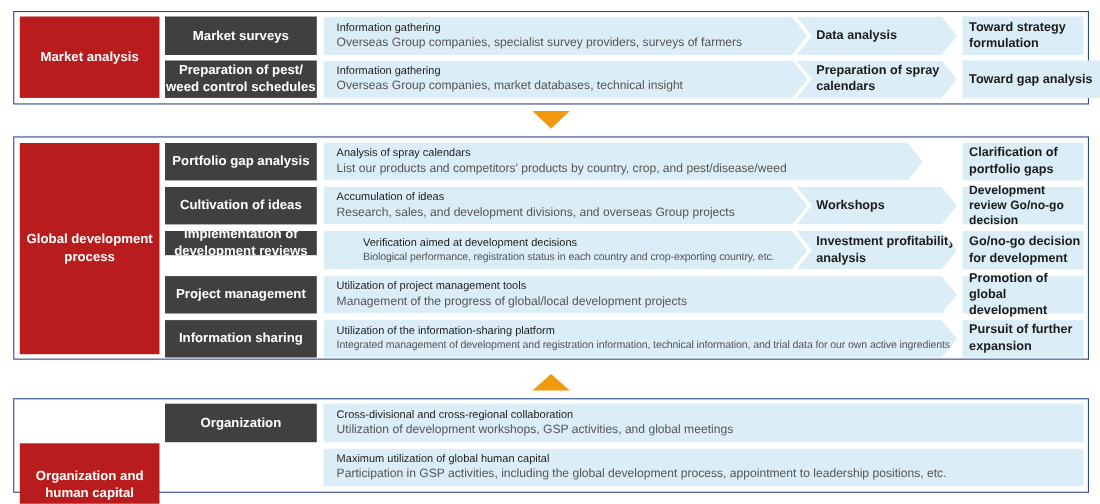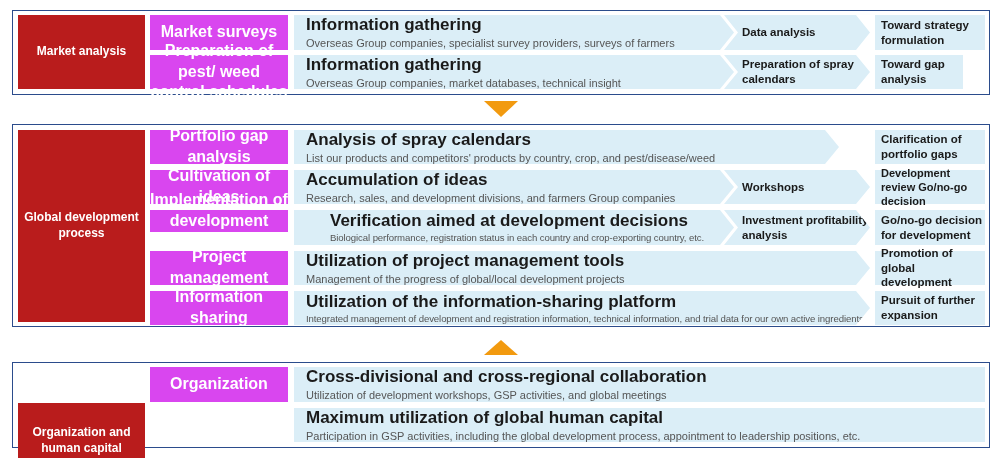--- a/index.html
+++ b/index.html
@@ -1,24 +1,24 @@
 <!DOCTYPE html>
 <html><head>
 <meta charset="utf-8">
 <style>
   * { box-sizing: border-box; margin: 0; padding: 0; }
   body { width: 1000px; height: 458px; background: #ffffff; font-family: "Liberation Sans", "DejaVu Sans", sans-serif; position: relative; overflow: hidden; }
   .section { position: absolute; left: 12px; width: 978px; border: 1.5px solid #2b4c8c; background: #fff; }
   .cat { position: absolute; left: 5px; width: 127px; background: #b91c1c; color: #fff; font-weight: bold; font-size: 12px; display: flex; align-items: center; justify-content: center; text-align: center; line-height: 1.3; }
-  .sub { position: absolute; left: 137px; width: 138px; background: #d946ef; color: #fff; font-weight: bold; font-size: 16px; display: flex; align-items: center; justify-content: center; text-align: center; line-height: 1.3; }
+  .sub { position: absolute; left: 137px; width: 138px; background: #404040; color: #fff; font-weight: bold; font-size: 12px; display: flex; align-items: center; justify-content: center; text-align: center; line-height: 1.3; }
   .chev { position: absolute; background: #dbeef7; padding-left: 12px; display: flex; flex-direction: column; justify-content: center; }
   .chev.pt { clip-path: polygon(0 0, calc(100% - 14px) 0, 100% 50%, calc(100% - 14px) 100%, 0 100%); }
   .chev.notch { clip-path: polygon(0 0, calc(100% - 14px) 0, 100% 50%, calc(100% - 14px) 100%, 0 100%, 14px 50%); padding-left: 22px; }
   .box { position: absolute; background: #dbeef7; padding-left: 6px; display: flex; flex-direction: column; justify-content: center; }
-  .t { font-weight: bold; font-size: 17px; color: #1a1a1a; line-height: 1.3; }
+  .t { font-weight: normal; font-size: 10px; color: #1a1a1a; line-height: 1.3; }
   .d { font-size: 11px; color: #555; line-height: 1.3; white-space: nowrap; }
   .d.small { font-size: 9.6px; letter-spacing: -0.1px; }
   .bt { font-weight: bold; font-size: 11.5px; color: #1a1a1a; line-height: 1.3; }
   .arrow { position: absolute; width: 0; height: 0; }
   .arrow.down { left: 484px; top: 101px; border-left: 17px solid transparent; border-right: 17px solid transparent; border-top: 16px solid #f29a0f; }
   .arrow.up { left: 484px; top: 340px; border-left: 17px solid transparent; border-right: 17px solid transparent; border-bottom: 15px solid #f29a0f; }
 </style>
 </head>
 <body>
 
@@ -38,21 +38,21 @@
   </div>
 
   <div class="sub" style="top:44px; height:34px;">Preparation of pest/ weed control schedules</div>
   <div class="chev pt" style="left:281px; top:44px; width:440px; height:34px;">
     <div class="t">Information gathering</div>
     <div class="d">Overseas Group companies, market databases, technical insight</div>
   </div>
   <div class="chev notch" style="left:711px; top:44px; width:146px; height:34px; padding-left:18px;">
     <div class="bt">Preparation of spray calendars</div>
   </div>
-  <div class="box" style="left:862px; top:44px; width:88px; height:34px;">
+  <div class="box" style="left:862px; top:44px; width:126px; height:34px;">
     <div class="bt">Toward gap analysis</div>
   </div>
 </div>
 
 <div class="arrow down"></div>
 
 <div class="section" style="top:124px; height:203px;">
   <div class="cat" style="top:5px; height:192px;">Global development process</div>
 
   <div class="sub" style="top:5px; height:34px;">Portfolio gap analysis</div>
@@ -60,21 +60,21 @@
     <div class="t">Analysis of spray calendars</div>
     <div class="d">List our products and competitors' products by country, crop, and pest/disease/weed</div>
   </div>
   <div class="box" style="left:862px; top:5px; width:110px; height:34px;">
     <div class="bt">Clarification of portfolio gaps</div>
   </div>
 
   <div class="sub" style="top:45px; height:34px;">Cultivation of ideas</div>
   <div class="chev pt" style="left:281px; top:45px; width:440px; height:34px;">
     <div class="t">Accumulation of ideas</div>
-    <div class="d">Research, sales, and development divisions, and farmers Group companies</div>
+    <div class="d">Research, sales, and development divisions, and overseas Group projects</div>
   </div>
   <div class="chev notch" style="left:711px; top:45px; width:146px; height:34px; padding-left:18px;">
     <div class="bt">Workshops</div>
   </div>
   <div class="box" style="left:862px; top:45px; width:110px; height:34px;">
     <div class="bt" style="font-size:11px;">Development review Go/no-go decision</div>
   </div>
 
   <div class="sub" style="top:85px; height:22px;">Implementation of development reviews</div>
   <div class="chev pt" style="left:281px; top:85px; width:440px; height:35px;padding-left:36px;">

